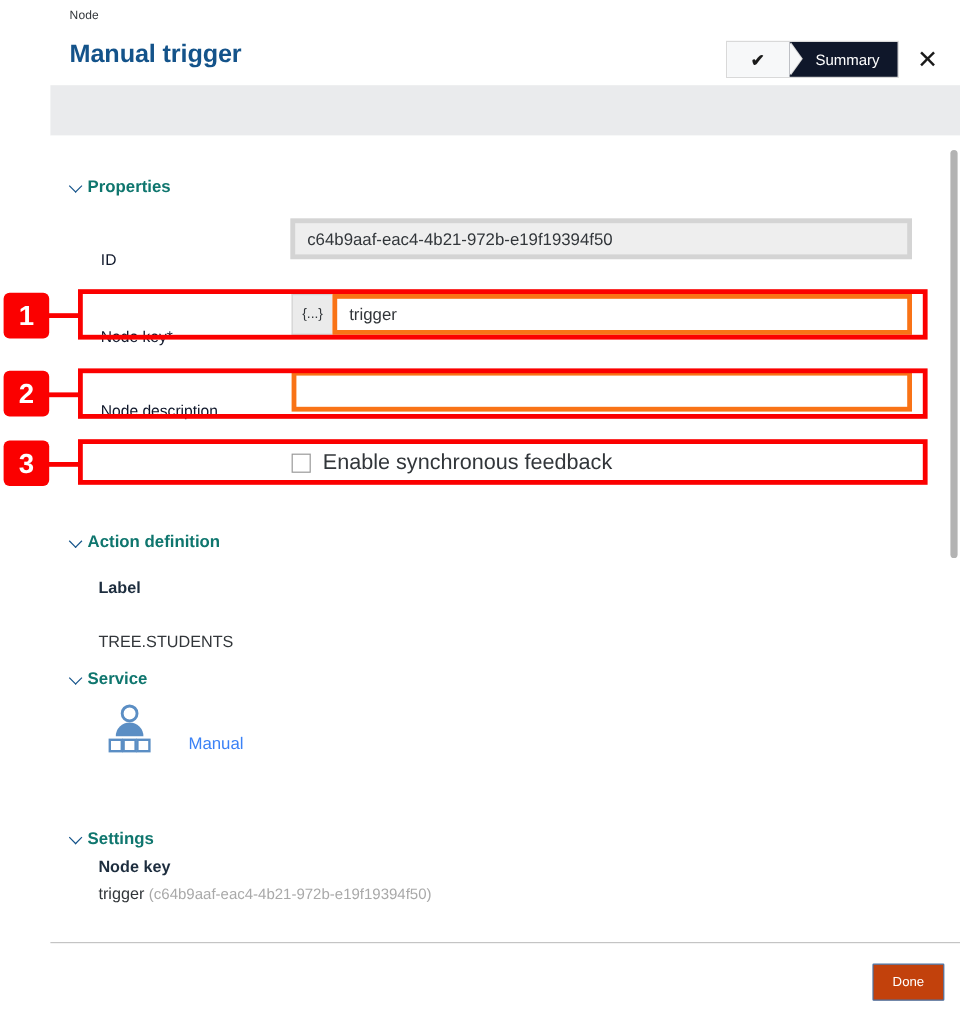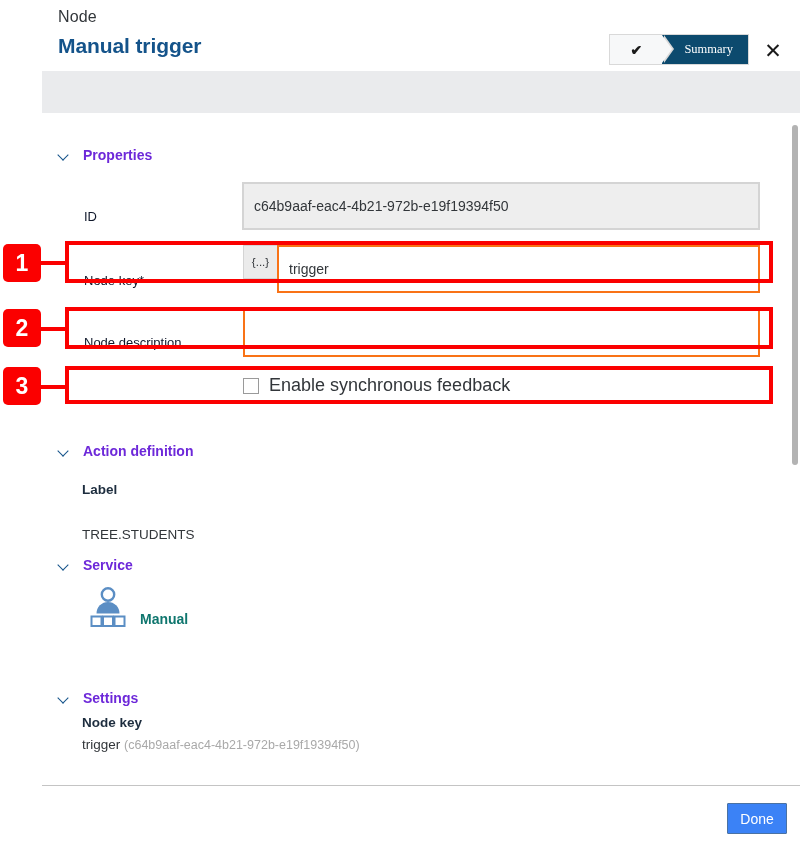--- a/index.html
+++ b/index.html
@@ -21,21 +21,21 @@
 
   
   .hdr {
     position: absolute;
     left: 42px; top: 0; right: 0;
     height: 71px;
   }
   .hdr-breadcrumb {
     position: absolute;
     left: 16px; top: 8px;
-    font-size: 16px;
+    font-size: 10px;
     color: #32363a;
     letter-spacing: .1px;
   }
   .hdr-title {
     position: absolute;
     left: 16px; top: 34px;
     font-size: 21px;
     font-weight: bold;
     color: #14538a;
     letter-spacing: -.1px;
@@ -84,25 +84,24 @@
     content: "";
     position: absolute;
     right: -11.5px; top: 0;
     width: 0; height: 0;
     border-top: 14.5px solid transparent;
     border-bottom: 14.5px solid transparent;
     border-left: 10px solid #d9d9d9;
     z-index: 2;
   }
   .wz-active {
-    background: #0c4a6e;
+    background: #0f172a;
     color: #ffffff;
     padding: 0 15px 0 22px;
     min-width: 74px;
-    font-family: Liberation Serif, serif;
   }
 
   .close-btn {
     position: absolute;
     right: 12px; top: 35px;
     width: 30px; height: 30px;
     display: flex; align-items: center; justify-content: center;
     cursor: pointer;
     color: #1a1a1a;
     font-size: 21px;
@@ -138,22 +137,22 @@
     width: 6px; height: 340px;
     background: #b3b3b3;
     border-radius: 3px;
   }
 
   
   .sec {
     position: absolute;
     display: flex;
     align-items: center;
-    gap: 13px;
-    color: #6d28d9;
+    gap: 3px;
+    color: #0f766e;
     font-weight: bold;
     font-size: 14px;
     cursor: pointer;
   }
   .chev {
     width: 12px; height: 12px;
     position: relative;
     flex: 0 0 auto;
   }
   .chev::before {
@@ -169,22 +168,22 @@
   .field-label {
     position: absolute;
     font-size: 13px;
     color: #0f172a;
     margin-top: 16px;
   }
 
   .input {
     position: absolute;
     box-sizing: border-box;
-    height: 48px;
-    border: 2px solid #f97316;
+    height: 34px;
+    border: 4px solid #f97316;
     background: #ffffff;
     font-family: "Liberation Sans", sans-serif;
     font-size: 14px;
     color: #32363a;
     padding: 0 10px;
     outline: none;
     border-radius: 0;
   }
   .input.readonly {
     background: #eeeeee;
@@ -243,44 +242,45 @@
   }
 
   
   .svc {
     position: absolute;
     display: flex;
     align-items: flex-end;
     gap: 10px;
   }
   .svc-name {
-    font-weight: bold;
+    font-weight: normal;
     font-size: 14px;
-    color: #0f766e;
+    color: #3b82f6;
     padding-bottom: 4px;
+    margin-left: 17px;
   }
 
   
   .footer {
     position: absolute;
     left: 42px; right: 0; top: 785px;
     height: 58px;
     background: #ffffff;
     border-top: 1px solid #c4c4c4;
   }
   .done-btn {
     position: absolute;
     right: 13px; top: 17px;
     height: 31px;
     min-width: 60px;
     padding: 0 2px;
-    background: #3b82f6;
+    background: #c2410c;
     color: #ffffff;
     border: 1px solid #4a72a3;
-    font-size: 14px;
+    font-size: 11px;
     font-family: "Liberation Sans", sans-serif;
     cursor: pointer;
     border-radius: 1px;
   }
 
   
   .anno-box {
     position: absolute;
     box-sizing: border-box;
     border: 4px solid #fb0000;

